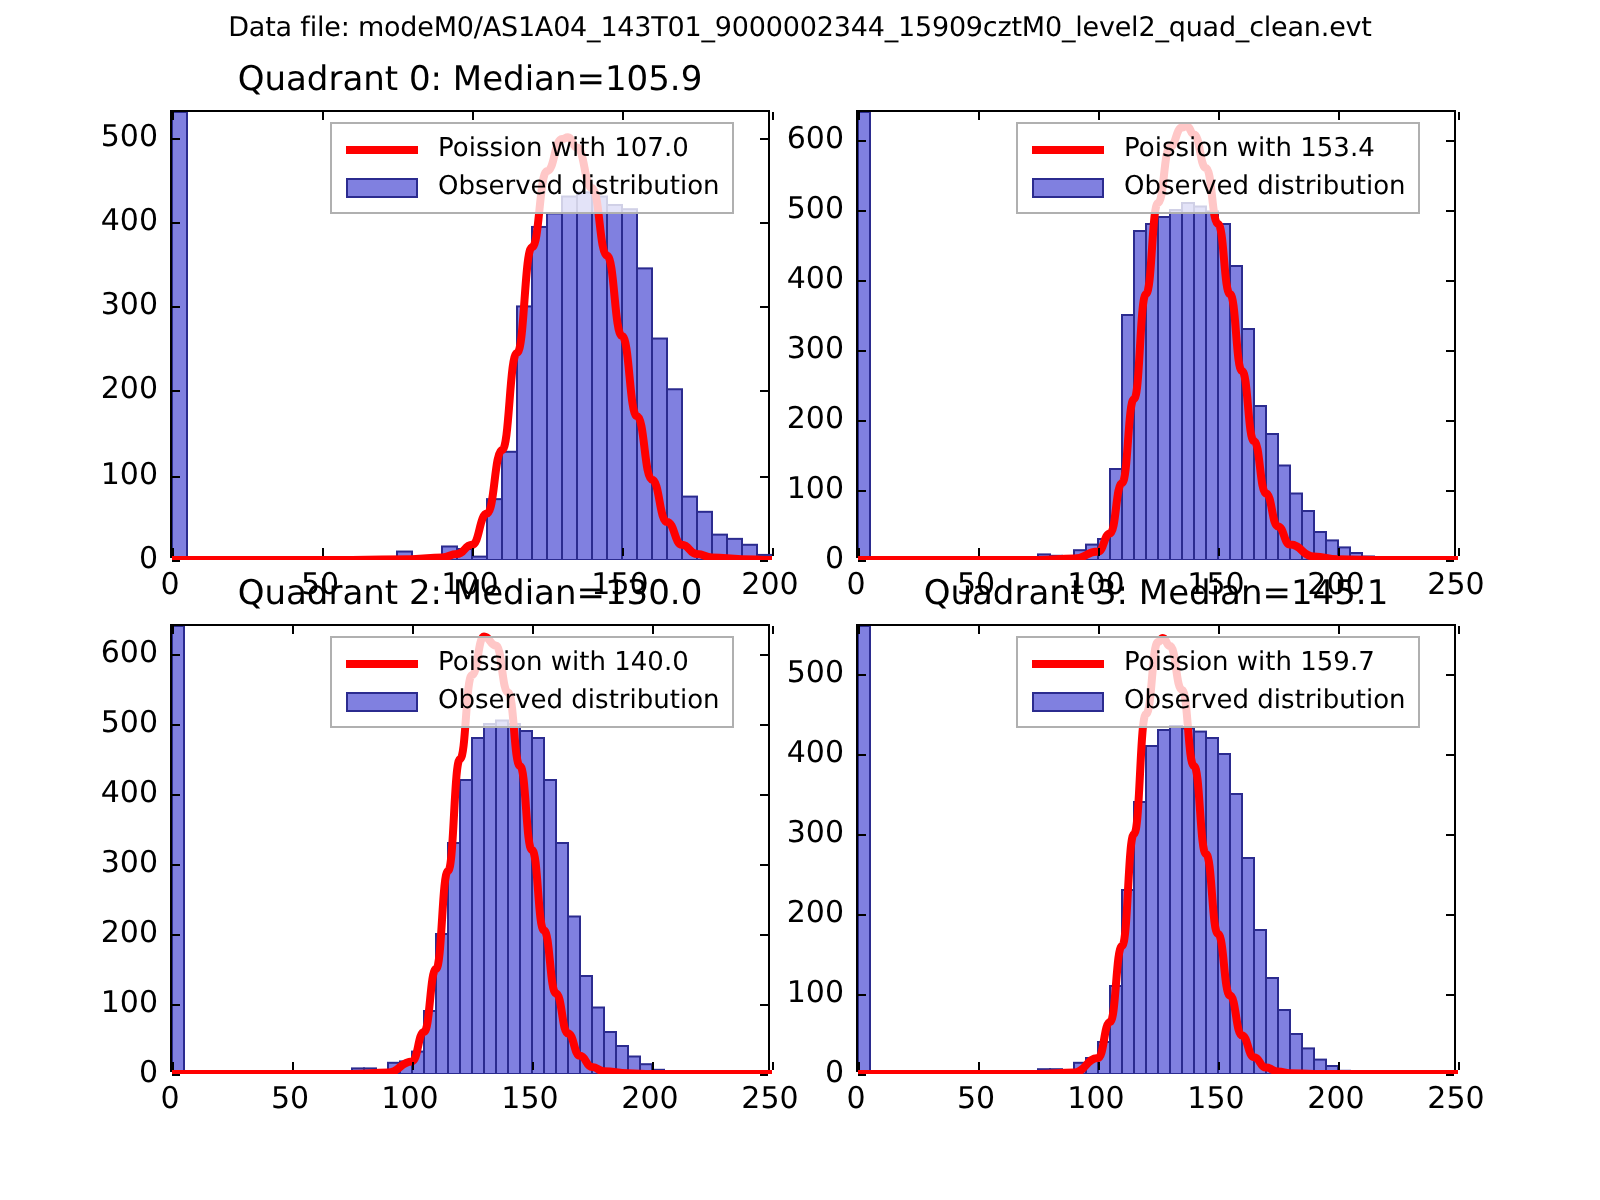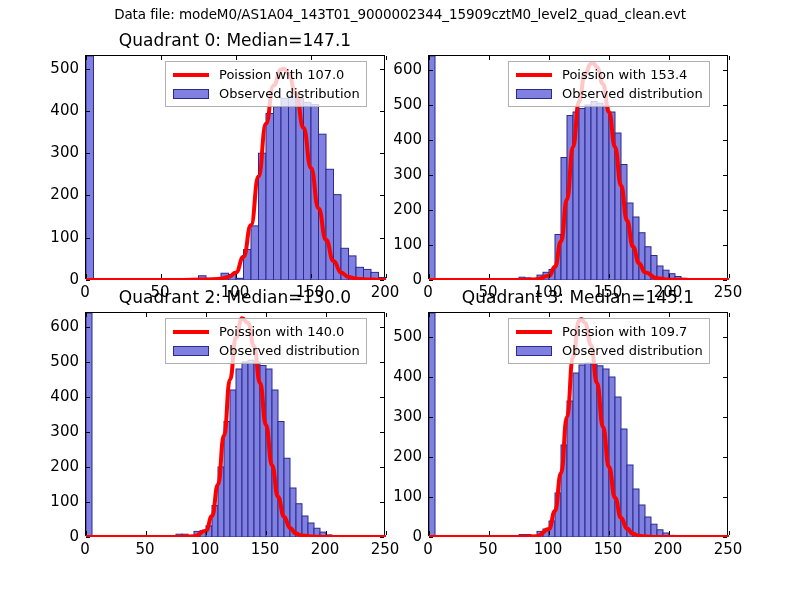--- a/index.html
+++ b/index.html
@@ -142,21 +142,21 @@
     flex: 1 1 auto;
     text-align: left;
   }
 </style>
 </head>
 <body>
 
 <div id="figure">
   <div id="suptitle">Data file: modeM0/AS1A04_143T01_9000002344_15909cztM0_level2_quad_clean.evt</div>
 <div class="panel" style="left: 0px; top: 0px; width: 800px; height: 600px; pointer-events: none;">
-      <div class="panel-title" style="left: 85px; width: 300px; top: 30px;">Quadrant 0: Median=147.1</div>
+      <div class="panel-title" style="left: 85px; width: 300px; top: 30px;">Quadrant 0: Median=105.9</div>
       <div class="ytlabel" style="top: 279px; right: 721px;">0</div>
       <div class="ytlabel" style="top: 236.736px; right: 721px;">100</div>
       <div class="ytlabel" style="top: 194.472px; right: 721px;">200</div>
       <div class="ytlabel" style="top: 152.208px; right: 721px;">300</div>
       <div class="ytlabel" style="top: 109.943px; right: 721px;">400</div>
       <div class="ytlabel" style="top: 67.6792px; right: 721px;">500</div>
       <div class="xtlabel" style="left: 85px; top: 283px;">0</div>
       <div class="xtlabel" style="left: 160px; top: 283px;">50</div>
       <div class="xtlabel" style="left: 235px; top: 283px;">100</div>
       <div class="xtlabel" style="left: 310px; top: 283px;">150</div>
@@ -486,21 +486,21 @@
         <div class="tick-h" style="left: 180px;"></div>
         <div class="tick-h inner-top" style="left: 180px;"></div>
         <div class="tick-h" style="left: 240px;"></div>
         <div class="tick-h inner-top" style="left: 240px;"></div>
         <div class="tick-h" style="left: 300px;"></div>
         <div class="tick-h inner-top" style="left: 300px;"></div>
       </div>
       <div class="legend" style="left: 508px; top: 318px; pointer-events: auto;">
         <div class="legend-row">
           <span class="legend-key line"></span>
-          <span class="legend-label">Poission with 109.7</span>
+          <span class="legend-label">Poission with 159.7</span>
         </div>
         <div class="legend-row">
           <span class="legend-key patch"></span>
           <span class="legend-label">Observed distribution</span>
         </div>
       </div>
     </div>
   </div>
 
 </body></html>

